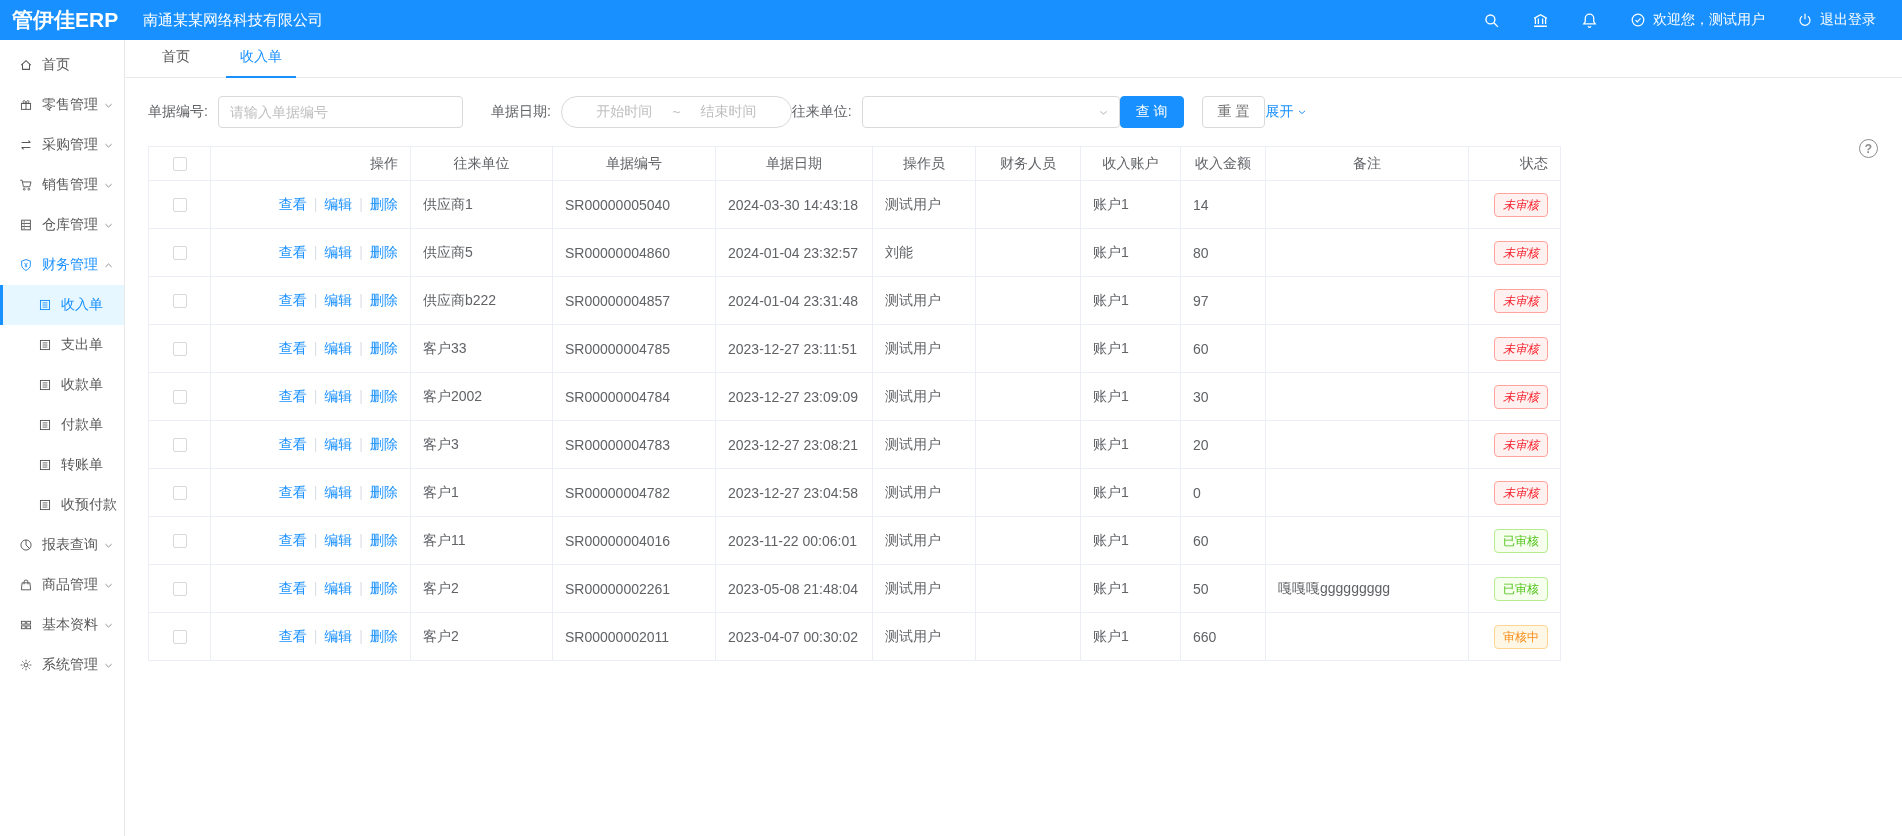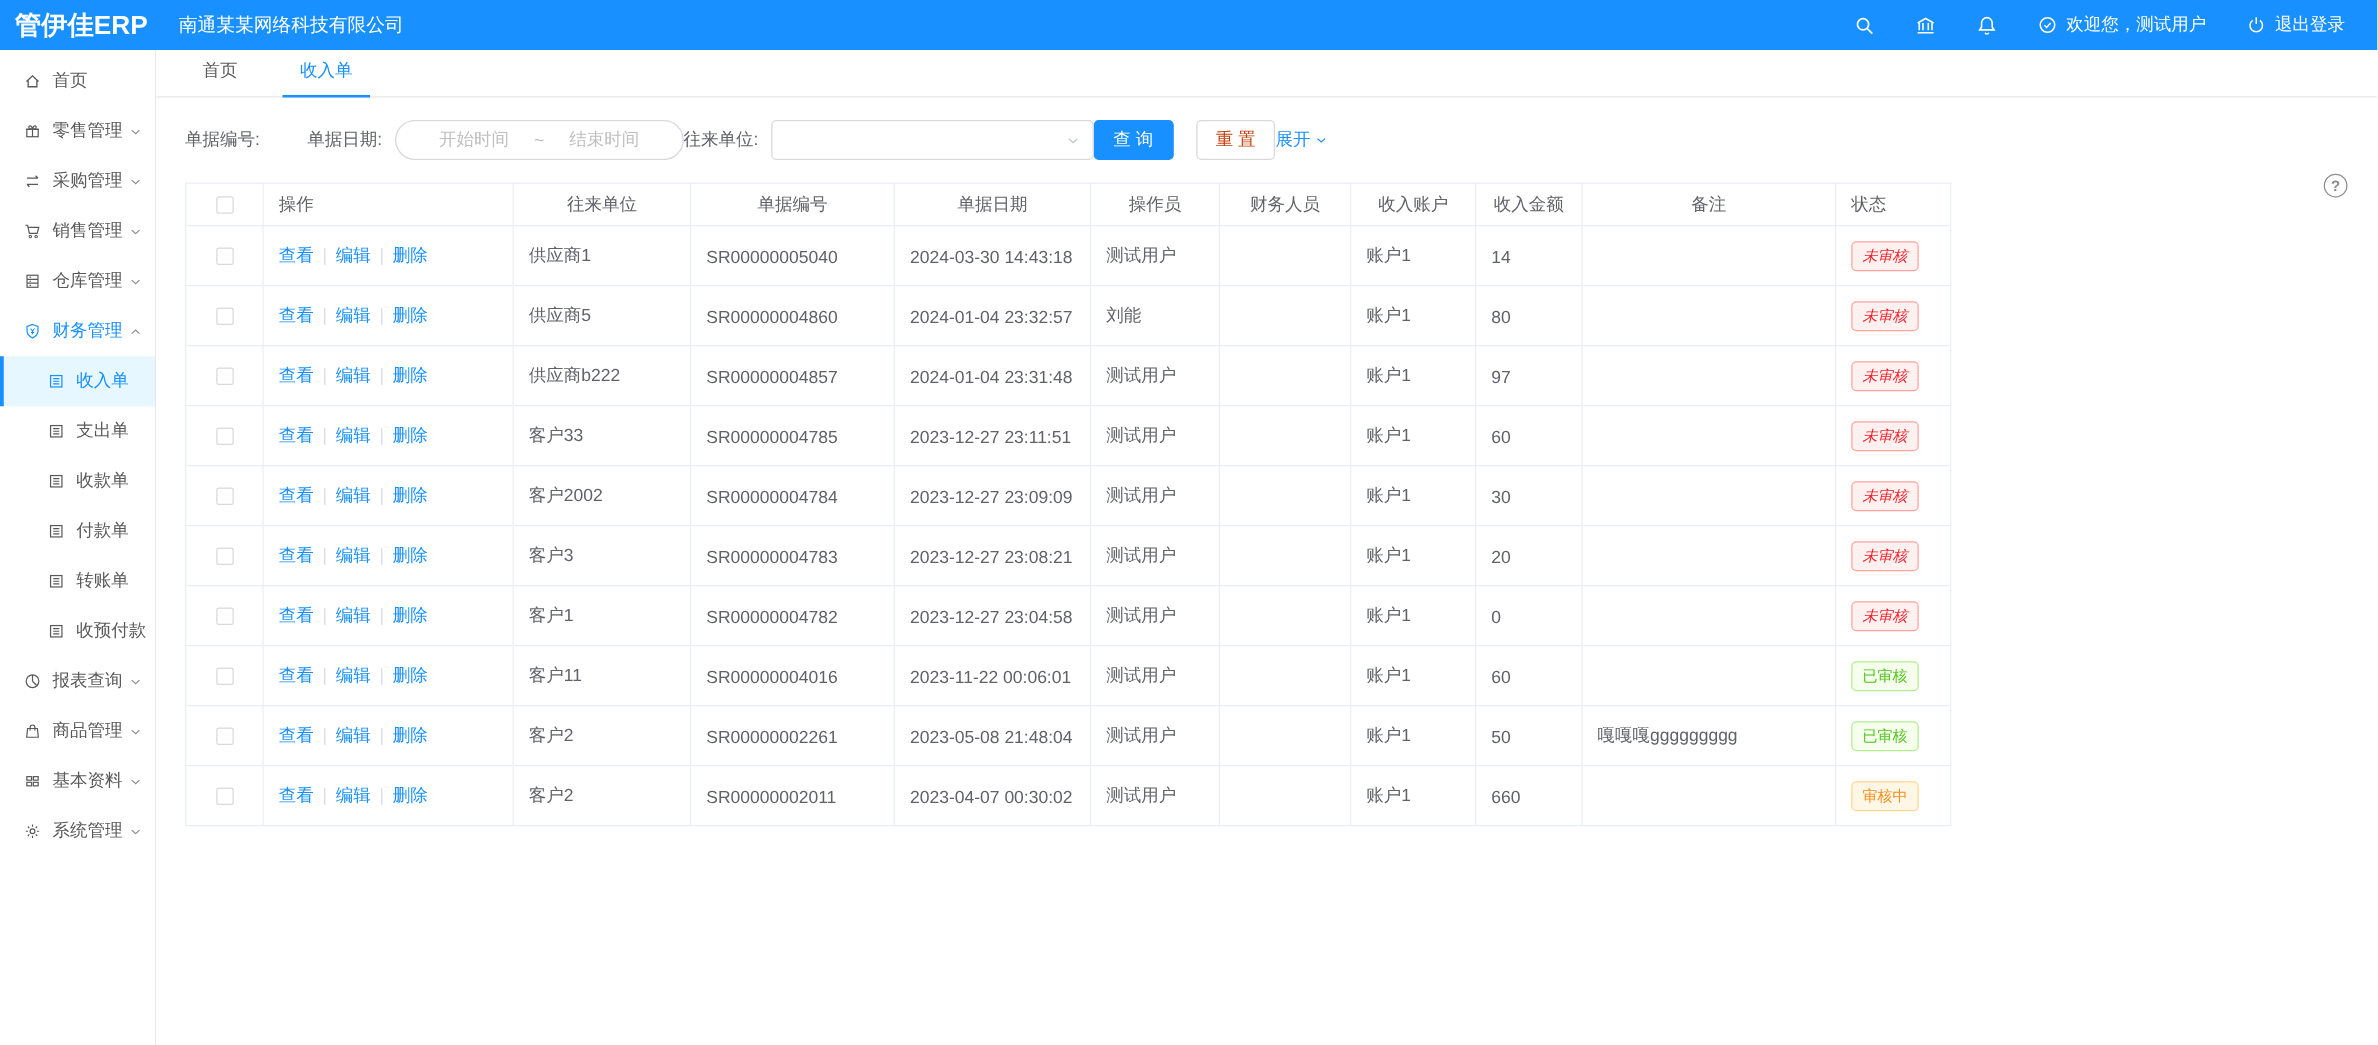--- a/index.html
+++ b/index.html
@@ -51,39 +51,39 @@
   .flabel { margin-right:10px; color:#606266; white-space:nowrap; }
   .text-input { height:32px; border:1px solid #d9d9d9; border-radius:4px; padding:0 11px; font-size:14px; color:#606266; outline:none; font-family:inherit; }
   .text-input::placeholder { color:#bfbfbf; }
   #bill-no-input { width:245px; }
   .date-range { width:231px; height:32px; border:1px solid #d9d9d9; border-radius:16px; display:flex; align-items:center; justify-content:center; gap:20px; color:#bfbfbf; cursor:pointer; }
   .m-gap1 { margin-left:28px; }
   .m-gap2 { }
   .select-box { width:258px; height:32px; border:1px solid #d9d9d9; border-radius:4px; position:relative; cursor:pointer; background:#fff; }
   .select-box .chev { position:absolute; right:9px; top:9px; width:13px; height:13px; color:#c0c4cc; }
   .select-box .chev svg { width:13px; height:13px; }
-  .btn { height:32px; padding:0 15px; border-radius:4px; border:1px solid #d9d9d9; background:#fff; color:#c2410c; font-size:14px; cursor:pointer; font-family:inherit; display:flex; align-items:center; gap:6px; white-space:nowrap; }
+  .btn { height:32px; padding:0 15px; border-radius:4px; border:1px solid #d9d9d9; background:#fff; color:#737373; font-size:14px; cursor:pointer; font-family:inherit; display:flex; align-items:center; gap:6px; white-space:nowrap; }
   .btn.primary { background:#1890ff; border-color:#1890ff; color:#fff; }
   .btn .b-icon { width:13px; height:13px; }
   .btn .b-icon svg { width:13px; height:13px; }
   .expand-link { color:#1890ff; display:flex; align-items:center; gap:3px; cursor:pointer; white-space:nowrap; }
   .expand-link .chev { width:12px; height:12px; }
   .expand-link .chev svg { width:12px; height:12px; }
 
   .help-icon { position:absolute; top:61px; right:24px; width:19px; height:19px; border:1.6px solid #8c8c8c; border-radius:50%; color:#8c8c8c; font-size:12px; font-weight:bold; display:flex; align-items:center; justify-content:center; cursor:pointer; }
 
   .toolbar { margin-top:28px; display:flex; gap:16px; }
 
   
   .table-wrap { margin-top:18px; }
   table { border-collapse:collapse; table-layout:fixed; width:1412px; font-size:14px; }
   th, td { border:1px solid #ebeef5; padding:0 12px; overflow:hidden; white-space:nowrap; text-overflow:ellipsis; }
   th { height:34px; font-weight:400; color:#606266; text-align:center; }
   td { height:48px; color:#606266; }
-  th.c, td.c { text-align:left;margin-top:20px; }
+  th.c, td.c { text-align:right;margin-top:20px; }
   .checkbox { width:14px; height:14px; border:1px solid #d9d9d9; border-radius:2px; margin:0 auto; background:#fff; cursor:pointer; }
   .op-link { color:#1890ff; cursor:pointer; text-decoration:none; }
   .op-sep { color:#dcdfe6; margin:0 7px; }
   .badge { display:inline-block; padding:2px 8px; font-size:12px; border-radius:4px; line-height:1.5; }
   .badge.unreviewed { color:#f5222d; background:#fff1f0; border:1px solid #ffa39e;font-style:italic; }
   .badge.approved { color:#52c41a; background:#f6ffed; border:1px solid #b7eb8f; }
   .badge.pending { color:#fa8c16; background:#fff7e6; border:1px solid #ffd591; }
 
   
   .pagination { width:1412px; margin-top:20px; display:flex; align-items:center; justify-content:flex-end; gap:9px; color:#606266; }
@@ -341,20 +341,21 @@
   <main class="main">
     <div class="tabbar" id="tabbar">
         <div class="tab">首页</div>
         <div class="tab active">收入单</div>
       </div>
 
     <div class="content">
 
       <div class="filter-row">
         <span class="flabel">单据编号:</span>
+        <input class="text-input" id="bill-no-input" placeholder="请输入单据编号" style="">
         <span class="flabel m-gap1">单据日期:</span>
         <div class="date-range">
           <span>开始时间</span>
           <span>~</span>
           <span>结束时间</span>
         </div>
         <span class="flabel m-gap2">往来单位:</span>
         <div class="select-box">
           <span class="chev">
               <svg viewBox="0 0 16 16">

